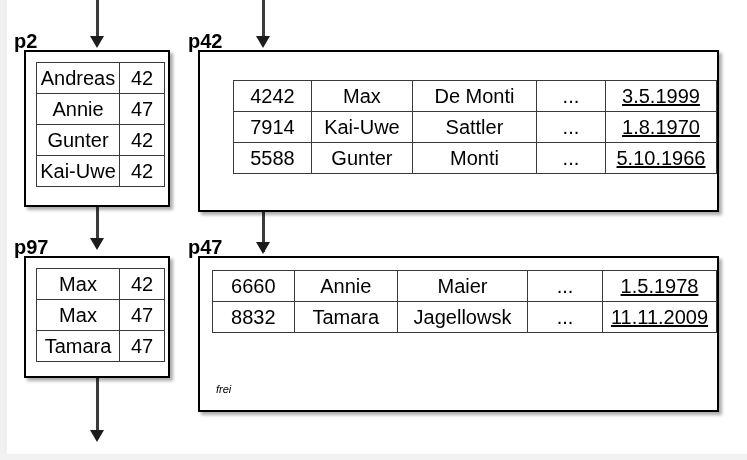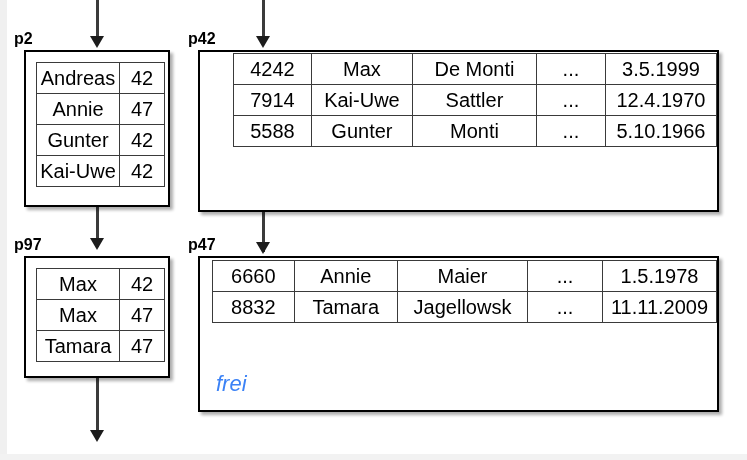--- a/index.html
+++ b/index.html
@@ -33,21 +33,21 @@
   
   .page-box {
     position: absolute;
     box-sizing: border-box;
     background: #ffffff;
     border: 2px solid #000000;
     box-shadow: 3px 3px 3px rgba(0,0,0,0.32);
   }
   .page-label {
     position: absolute;
-    font-size: 16px;
+    font-size: 20px;
     font-weight: 600;
     color: #000000;
     letter-spacing: 0px;
     white-space: nowrap;
   }
 
   
   table.rec-table {
     position: absolute;
     border-collapse: collapse;
@@ -66,27 +66,28 @@
   }
   
   .dir-table td.name { width: 82px; }
   .dir-table td.val  { width: 44px; margin-top: 44px; }
 
   
   .data-table td.c0 { width: 83px; }
   .data-table td.c1 { width: 105px; }
   .data-table td.c2 { width: 131px; }
   .data-table td.c3 { width: 78px; }
-  .data-table td.c4 { width: 114px; }
+  .data-table td.c4 { width: 114px; text-decoration: underline; }
 
   .frei-label {
     position: absolute;
-    font-size: 22px;
+    font-size: 11px;
     font-style: italic;
-    color: #3b82f6;
+    color: #000000;
+    margin-top: 12px;
   }
 
   
   .arrow {
     position: absolute;
     width: 3px;
     background: #3b3b3b;
   }
   .arrow-head {
     position: absolute;
@@ -138,35 +139,35 @@
         <tr>
           <td class="name">Kai-Uwe</td>
           <td class="val">42</td>
         </tr>
       </tbody>
     </table>
   </div>
 
   <div class="page-label" style="left:188px; top:30px;">p42</div>
   <div class="page-box" style="left:198px; top:50px; width:521px; height:162px;">
-    <table class="rec-table data-table" style="left:12px; top:1px;margin-left:21px;">
+    <table class="rec-table data-table" style="left:12px; top:28px;margin-left:21px;">
       <tbody>
         <tr>
           <td class="c0">4242</td>
           <td class="c1">Max</td>
           <td class="c2">De Monti</td>
           <td class="c3">...</td>
           <td class="c4">3.5.1999</td>
         </tr>
         <tr>
           <td class="c0">7914</td>
           <td class="c1">Kai-Uwe</td>
           <td class="c2">Sattler</td>
           <td class="c3">...</td>
-          <td class="c4">12.4.1970</td>
+          <td class="c4">1.8.1970</td>
         </tr>
         <tr>
           <td class="c0">5588</td>
           <td class="c1">Gunter</td>
           <td class="c2">Monti</td>
           <td class="c3">...</td>
           <td class="c4">5.10.1966</td>
         </tr>
       </tbody>
     </table>
@@ -187,21 +188,21 @@
         <tr>
           <td class="name">Tamara</td>
           <td class="val">47</td>
         </tr>
       </tbody>
     </table>
   </div>
 
   <div class="page-label" style="left:188px; top:236px;">p47</div>
   <div class="page-box" style="left:198px; top:256px; width:521px; height:156px;">
-    <table class="rec-table data-table" style="left:12px; top:2px;padding-left:20px;">
+    <table class="rec-table data-table" style="left:12px; top:12px;padding-left:20px;">
       <tbody>
         <tr>
           <td class="c0">6660</td>
           <td class="c1">Annie</td>
           <td class="c2">Maier</td>
           <td class="c3">...</td>
           <td class="c4">1.5.1978</td>
         </tr>
         <tr>
           <td class="c0">8832</td>

